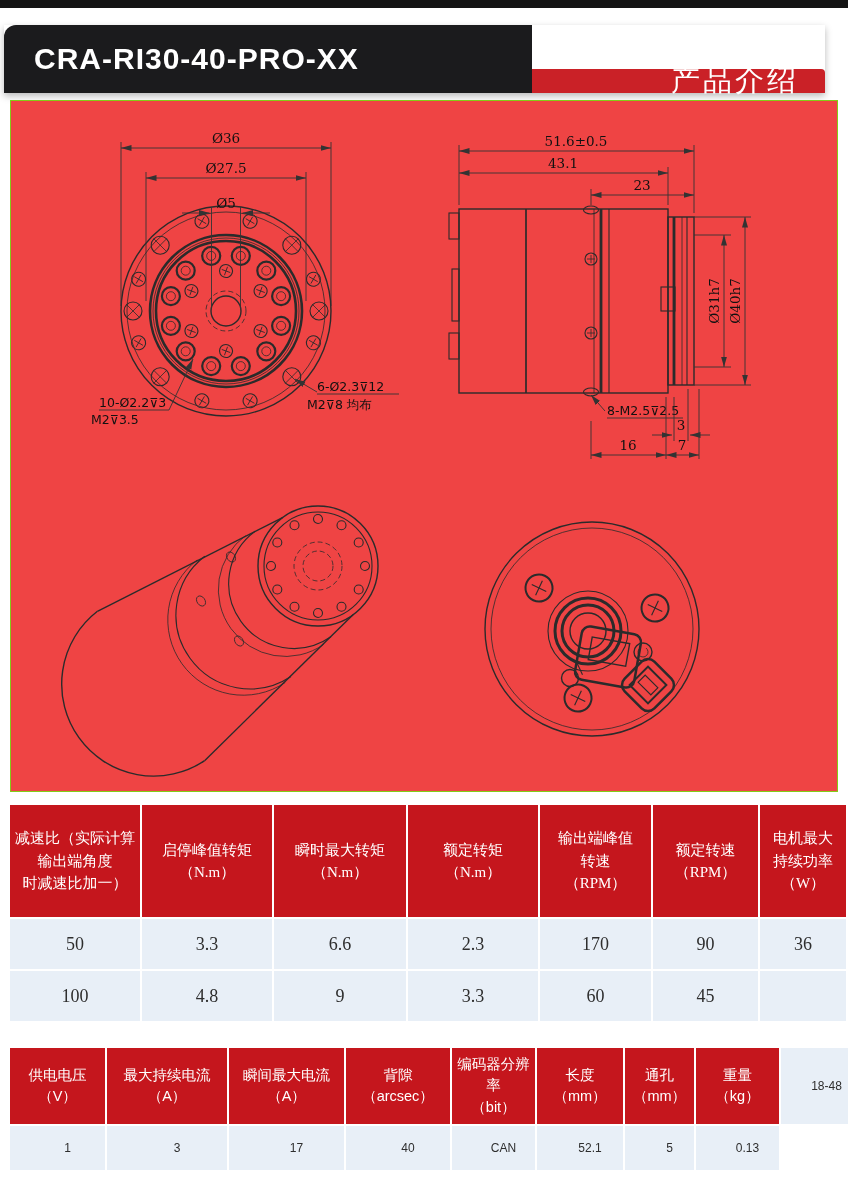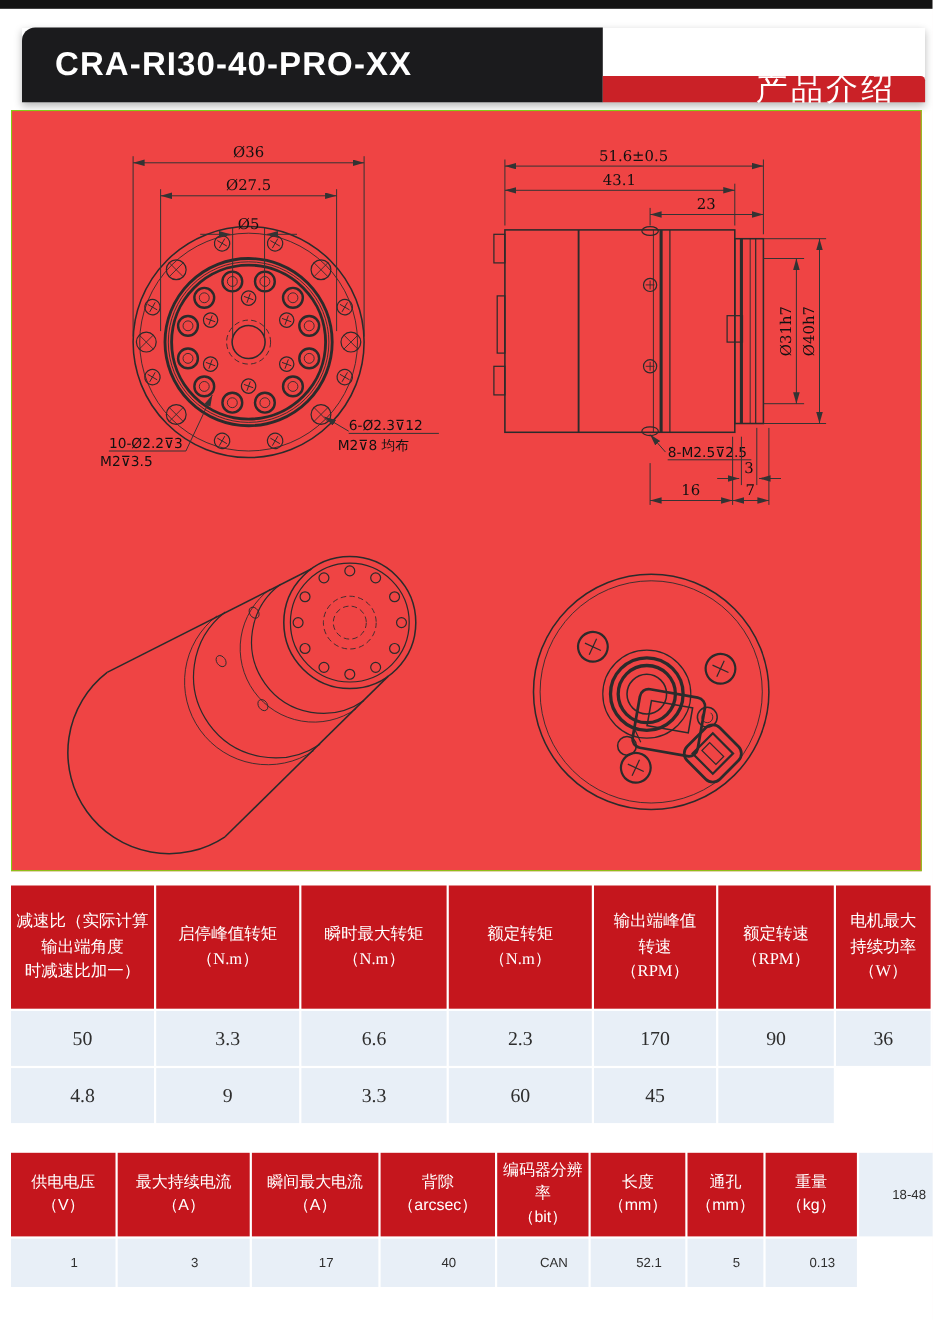--- a/index.html
+++ b/index.html
@@ -1,19 +1,19 @@
 <!DOCTYPE html>
 <html><head>
 <meta charset="utf-8">
 <style>
   html,body{margin:0;padding:0;background:#ffffff;}
   .page{position:relative;width:848px;height:1200px;background:#ffffff;overflow:hidden;
         font-family:"Liberation Sans","DejaVu Sans",sans-serif;}
   .top-strip{position:absolute;left:0;top:0;width:848px;height:8px;background:#141414;}
-  .banner{position:absolute;left:20px;top:25px;width:821px;height:68px;display:flex;
+  .banner{position:absolute;left:4px;top:25px;width:821px;height:68px;display:flex;
           box-shadow:0 3px 7px rgba(0,0,0,.28);}
   .banner-left{flex:0 0 528px;background:#1b1b1d;border-radius:12px 0 0 0;display:flex;
                align-items:center;padding-left:30px;box-sizing:border-box;}
   .banner-left span{color:#fff;font-size:30px;font-weight:700;letter-spacing:1px;}
   .banner-right{flex:1;background:#ca2127;border-radius:0 4px 0 0;display:flex;align-items:center;
                 justify-content:flex-end;padding-right:26px;box-sizing:border-box;margin-top:44px;}
   .banner-right span{color:#fff;font-size:29px;font-weight:500;letter-spacing:3px;}
   .panel{position:absolute;left:10px;top:100px;width:826px;height:690px;background:#ef4444;
          border:1px solid #84cc16;box-sizing:content-box;}
   
@@ -418,20 +418,21 @@
 （W）</div>
 
     <div class="td">50</div>
     <div class="td">3.3</div>
     <div class="td">6.6</div>
     <div class="td">2.3</div>
     <div class="td">170</div>
     <div class="td">90</div>
     <div class="td">36</div>
 
+    <div class="td">100</div>
     <div class="td">4.8</div>
     <div class="td">9</div>
     <div class="td">3.3</div>
     <div class="td">60</div>
     <div class="td">45</div>
     <div class="td"></div>
   </div>
 
   <div class="spec spec2">
     <div class="th">供电电压

